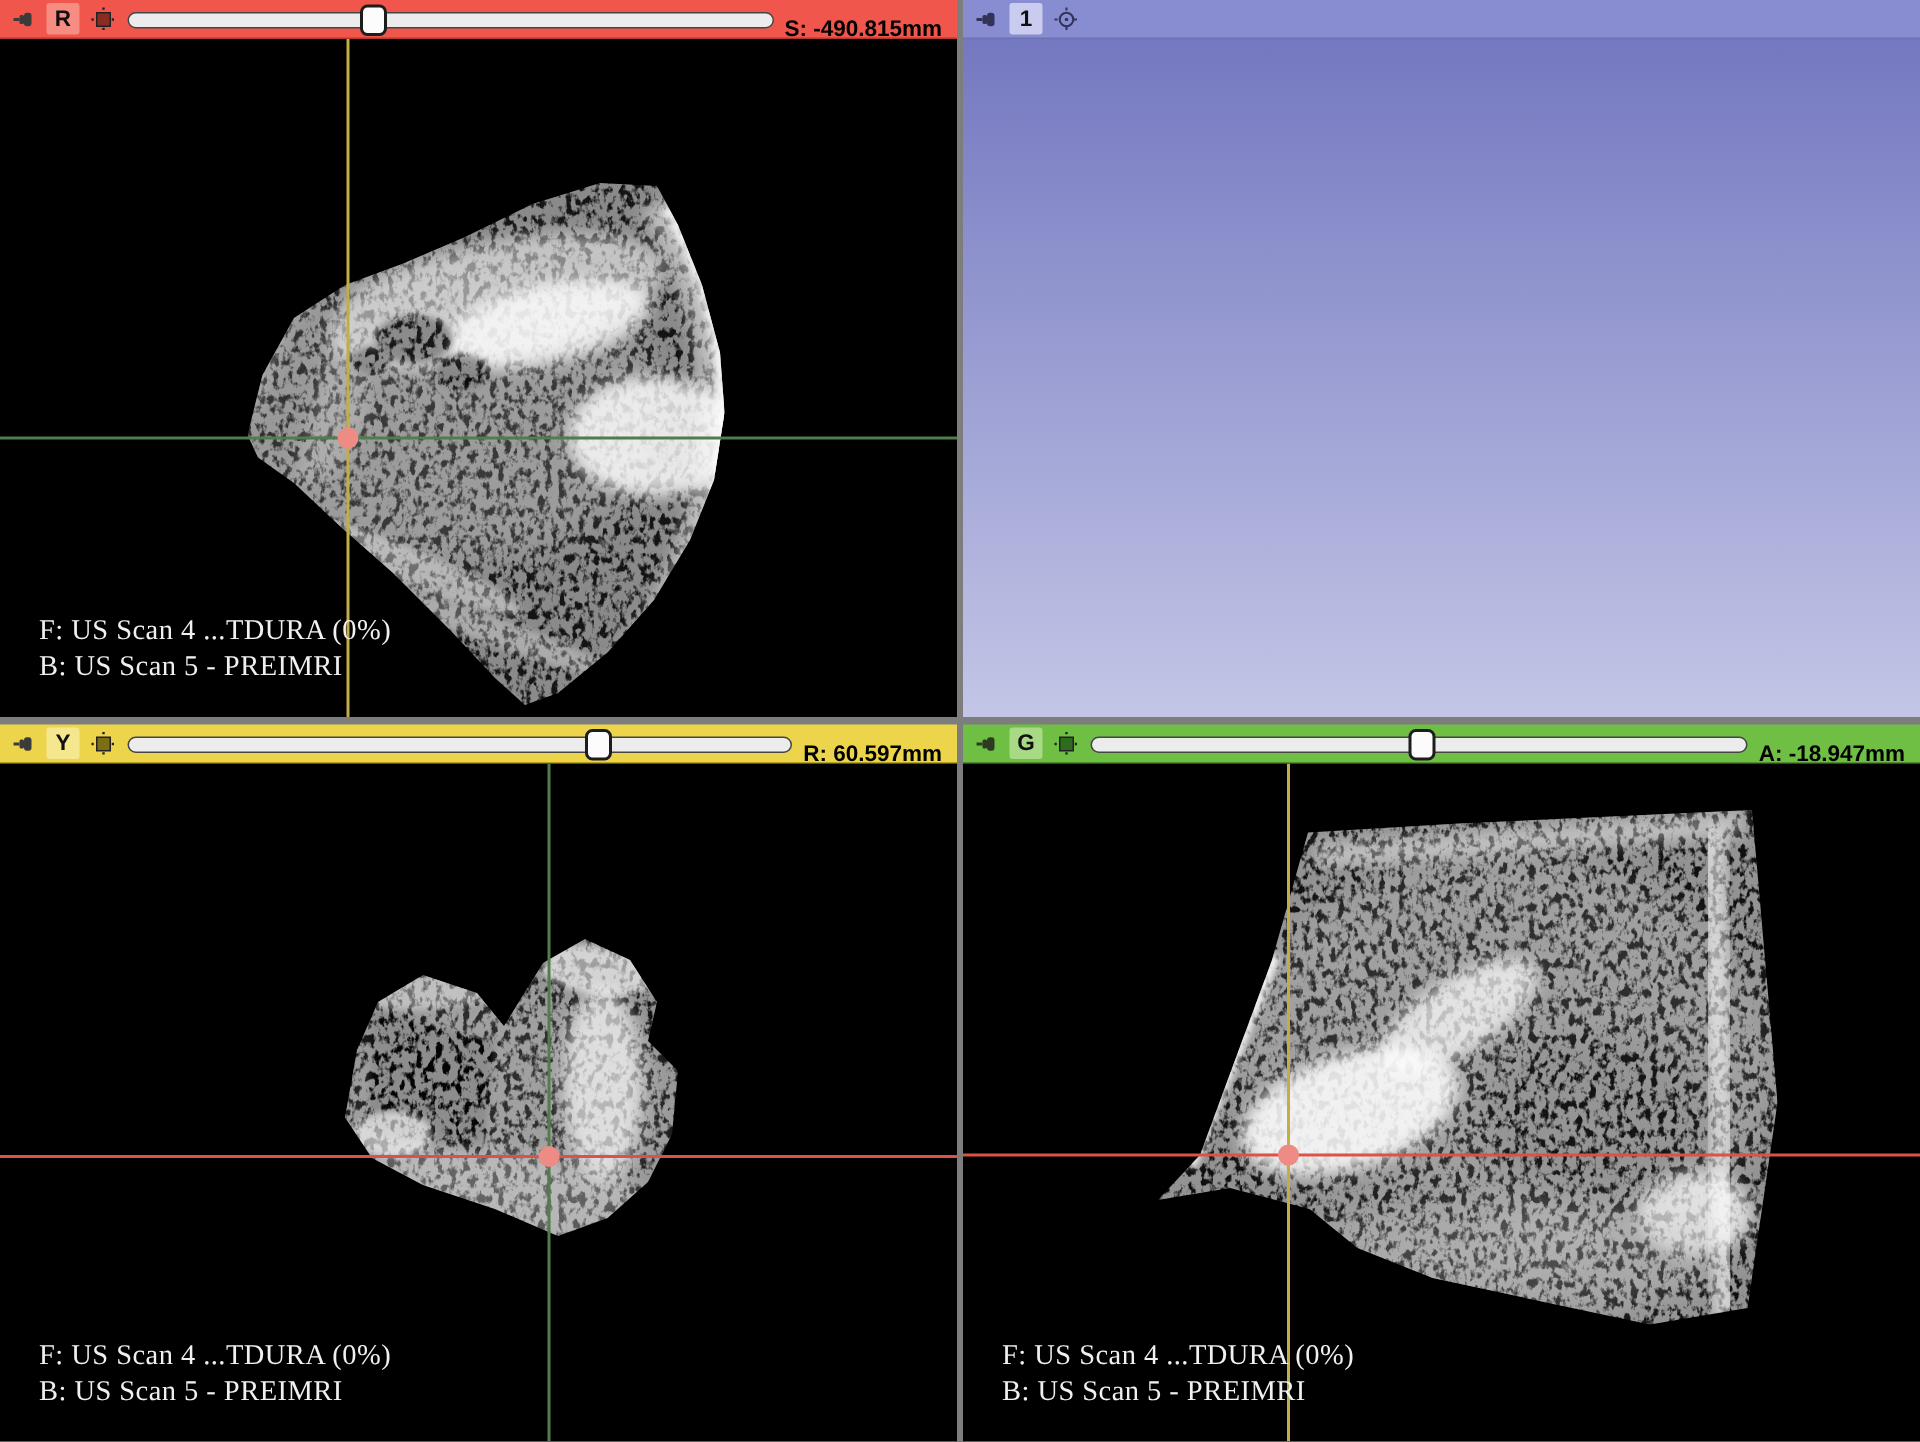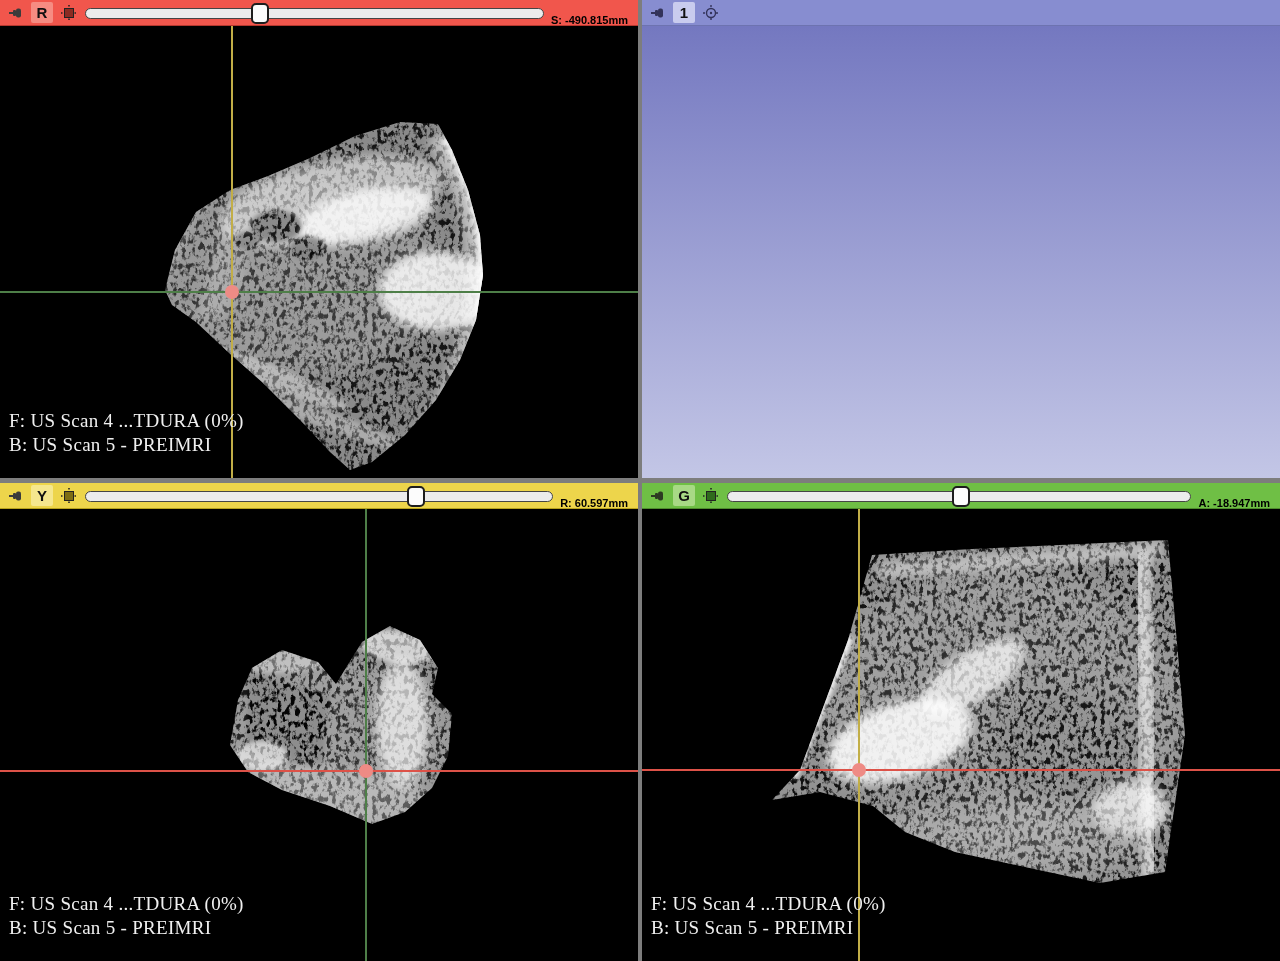--- a/index.html
+++ b/index.html
@@ -23,34 +23,34 @@
 
   .slider { position: relative; flex: 1; height: 22px; }
   .track { position: absolute; top: 6px; left: 0; right: 0; height: 11px;
            border: 1px solid #454545; border-radius: 6px; background: #ececec;
            overflow: hidden; }
   .fill  { height: 100%; width: calc(var(--frac) * 100%); }
   .thumb { position: absolute; top: 1px; left: calc(var(--frac) * 100% - 9px);
            width: 18px; height: 21px; background: #fcfcfc;
            border: 2px solid #1d1d1d; border-radius: 5px; }
 
-  .offset { font-size: 11px; font-weight: bold; color: #000; white-space: nowrap;
+  .offset { font-size: 15px; font-weight: bold; color: #000; white-space: nowrap;
             padding-right: 2px; margin-top: 14px; }
 
   .viewport { position: absolute; top: 26px; left: 0; right: 0; bottom: 0;
               background: #000; overflow: hidden; }
   .viewport.threeD { background: linear-gradient(to bottom, var(--g1), var(--g2)); }
   .viewport svg.us { position: absolute; top: 0; left: 0; }
 
   .xline-v { position: absolute; top: 0; bottom: 0; width: 1.5px; z-index: 3; }
   .xline-h { position: absolute; left: 0; right: 0; height: 1.5px; z-index: 3; }
   .xdot { position: absolute; width: 14px; height: 14px; border-radius: 50%;
           transform: translate(-50%,-50%); z-index: 4; }
 
-  .overlay { position: absolute; left: 9px; bottom: 22px; z-index: 5;
+  .overlay { position: absolute; left: 26px; bottom: 22px; z-index: 5;
              font-family: "Liberation Serif", serif; font-size: 19px;
              line-height: 23.5px; color: #f0f0f0; letter-spacing: 0.3px; }
 </style>
 </head>
 <body>
 
 <svg width="0" height="0" style="position:absolute">
   <defs>
     <filter id="speck" x="-5%" y="-5%" width="110%" height="110%">
       <feTurbulence type="fractalNoise" baseFrequency="0.22 0.16" numOctaves="3" seed="11"></feTurbulence>

